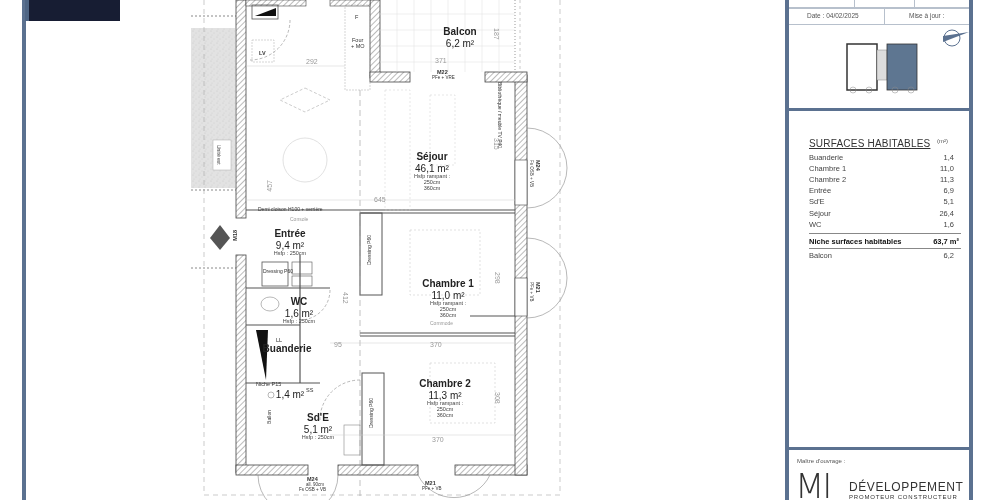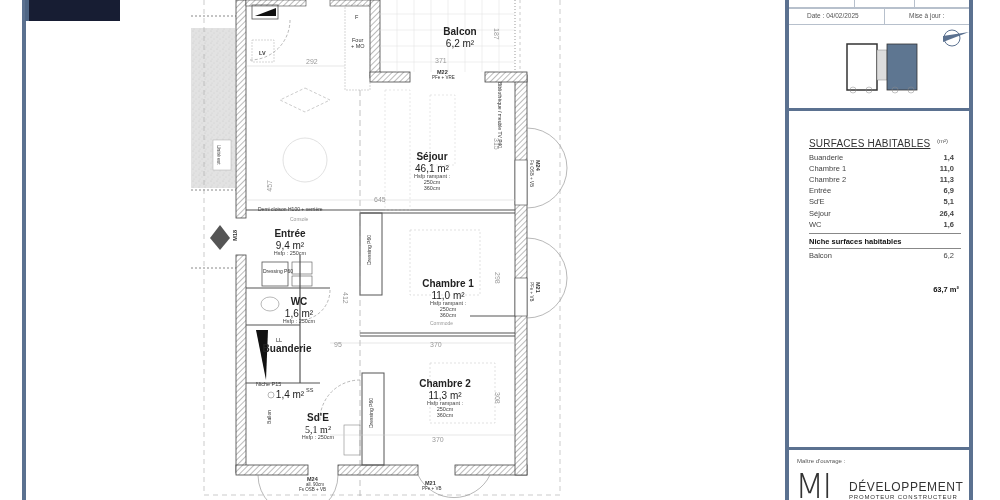--- a/index.html
+++ b/index.html
@@ -16,21 +16,21 @@
   .vert{writing-mode:vertical-rl;}
   
   .panel{left:785px;top:0;width:188px;height:500px;border-left:4px solid #5b7190;border-right:4px solid #5b7190;box-sizing:border-box;background:#fff;}
   .panel-row{position:absolute;left:0;right:0;}
   .date-row{top:8px;height:15px;border-top:1px solid #b7c0cc;border-bottom:1px solid #b7c0cc;font-size:6.5px;color:#555;}
   .date-cell{position:absolute;top:3px;}
   .sep{position:absolute;left:0;right:0;height:3px;background:#5b7190;}
   .surf-title{position:absolute;left:20px;top:138px;font-size:10px;color:#333;text-decoration:underline;letter-spacing:0.2px;}
   .surf-unit{position:absolute;left:148px;top:138px;font-size:6px;color:#555;}
   .surf-row{position:absolute;left:20px;width:150px;font-size:7.5px;color:#444;height:11px;}
-  .surf-row .v{position:absolute;right:5px;top:0;font-weight:bold;}
+  .surf-row .v{position:absolute;right:5px;top:0;}
   .total-row{position:absolute;left:20px;width:152px;top:233px;height:14px;border-top:1px solid #888;border-bottom:1px solid #888;font-size:7.5px;font-weight:bold;color:#111;}
   .total-row span{position:absolute;top:3px;}
   .balcon-row{position:absolute;left:20px;width:150px;top:251px;font-size:7.5px;color:#444;}
   .maitre{position:absolute;left:8px;top:458px;font-size:6px;color:#555;}
   .logo-mi{position:absolute;left:6px;top:466px;font-size:34px;font-weight:300;color:#333;letter-spacing:-2px;font-family:"DejaVu Sans",sans-serif;}
   .logo-dev{position:absolute;left:60px;top:480px;font-size:12px;color:#333;letter-spacing:0.6px;}
   .logo-sub{position:absolute;left:60px;top:494px;font-size:6px;color:#333;letter-spacing:0.8px;}
 </style>
 </head>
 <body>
@@ -168,21 +168,21 @@
   <div class="room-sub" style="left:290px;top:250px;">Hsfp : 250cm</div>
 
   <div class="room-name" style="left:299px;top:296px;">WC</div>
   <div class="room-area" style="left:299px;top:308px;">1,6 m²</div>
   <div class="room-sub" style="left:299px;top:318px;">Hsfp : 250cm</div>
 
   <div class="room-name" style="left:287px;top:343px;">Buanderie</div>
   <div class="room-area" style="left:290px;top:355px;margin-top:34px;">1,4 m²</div>
 
   <div class="room-name" style="left:318px;top:412px;">Sd'E</div>
-  <div class="room-area" style="left:318px;top:424px;font-family:Liberation Serif, serif;">5,1 m²</div>
+  <div class="room-area" style="left:318px;top:424px;">5,1 m²</div>
   <div class="room-sub" style="left:318px;top:434px;">Hsfp : 250cm</div>
 
   <div class="room-name" style="left:448px;top:278px;">Chambre 1</div>
   <div class="room-area" style="left:448px;top:290px;">11,0 m²</div>
   <div class="room-sub" style="left:448px;top:300px;">Hsfp rampant :</div>
   <div class="room-sub" style="left:448px;top:306px;">250cm</div>
   <div class="room-sub" style="left:448px;top:312px;">360cm</div>
 
   <div class="room-name" style="left:445px;top:378px;">Chambre 2</div>
   <div class="room-area" style="left:445px;top:390px;">11,3 m²</div>
@@ -283,21 +283,21 @@
   </div>
   <div class="surf-row" style="top:209px;">
     <span>Séjour</span><span class="v">26,4</span>
   </div>
   <div class="surf-row" style="top:220px;">
     <span>WC</span><span class="v">1,6</span>
   </div>
 
   <div class="total-row">
     <span style="left:0;">Niche surfaces habitables</span>
-    <span style="right:2px;margin-top:48px;">63,7 m²</span>
+    <span style="right:2px;">63,7 m²</span>
   </div>
   <div class="balcon-row">
     <span>Balcon</span>
     <span style="position:absolute;right:5px;">6,2</span>
   </div>
 
   <div class="sep" style="top:447px;"></div>
 
   <div class="maitre">Maître d'ouvrage :</div>
   <div class="logo-mi">MI</div>

